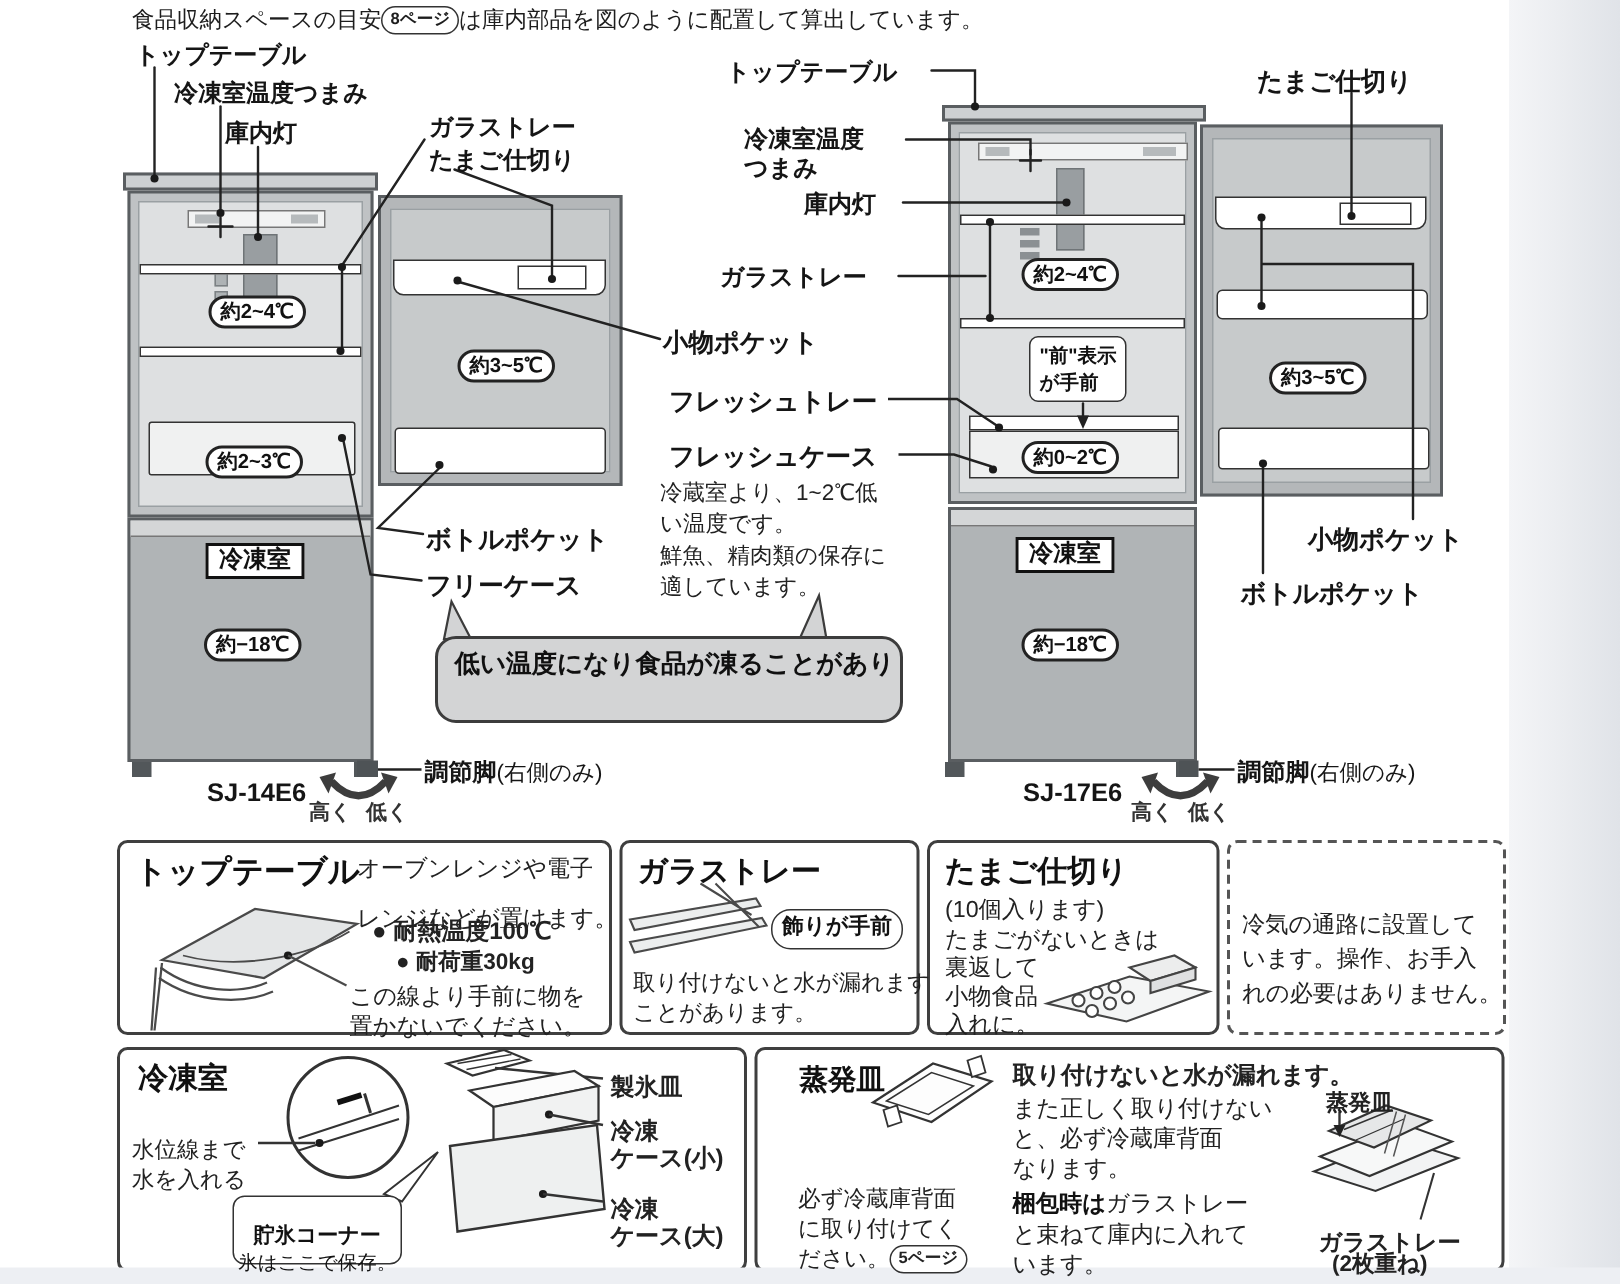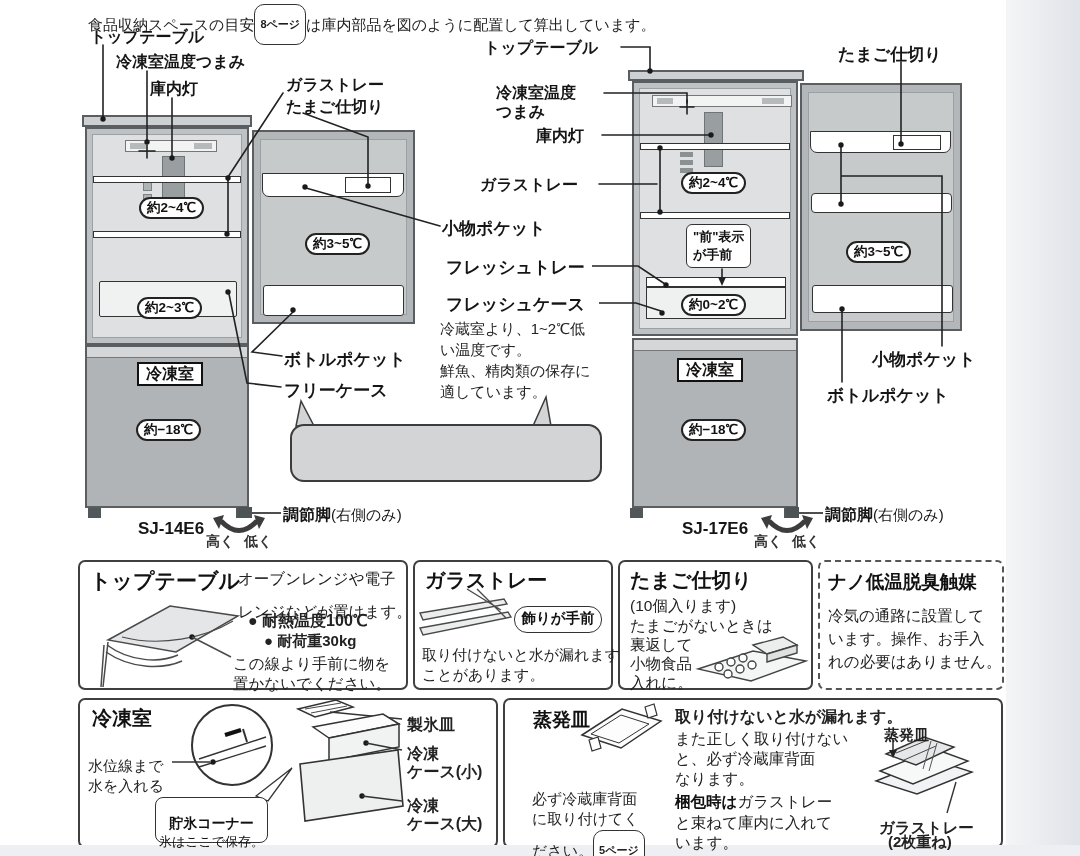--- a/index.html
+++ b/index.html
@@ -8,21 +8,21 @@
   .part{position:absolute}
   .lbl{position:absolute;z-index:5;font-weight:700;font-size:16px;white-space:nowrap;color:#151515}
   .s17{font-size:17px}
   .txt{position:absolute;z-index:5;white-space:nowrap;color:#222;font-size:15px}
   .oval{position:absolute;z-index:5;background:#fff;border:2px solid #222;border-radius:12px;font-weight:700;font-size:13.5px;line-height:16px;padding:1px 6px;white-space:nowrap}
   .sign{position:absolute;z-index:5;background:#fff;border:2px solid #111;font-weight:700;font-size:16px;line-height:20px;padding:0 7px;white-space:nowrap}
   .box{position:absolute;border:2px solid #3f3f3f;border-radius:7px;background:#fff}
   .box .bt{position:absolute;z-index:5;font-size:15.5px;white-space:nowrap;color:#222}
   .bb{font-weight:700;color:#111}
   .btitle{position:absolute;z-index:5;font-weight:700;font-size:20px;white-space:nowrap;color:#111}
-  .pbadge{display:inline-block;border:1.5px solid #333;border-radius:10px;padding:12px 5px;font-size:11px;font-weight:700;line-height:15px;vertical-align:2px;background:#fff}
+  .pbadge{display:inline-block;border:1.5px solid #333;border-radius:10px;padding:1px 5px;font-size:11px;font-weight:700;line-height:15px;vertical-align:2px;background:#fff}
   .callout{position:absolute;z-index:5;background:#d3d4d5;border:2px solid #3c3c3c;border-radius:14px;padding:5px 11px;font-weight:700;font-size:17px;line-height:23px;white-space:nowrap;color:#101010}
   .fnote{position:absolute;z-index:5;background:#fff;border:1.5px solid #333;border-radius:6px;font-size:13px;font-weight:600;line-height:18px;padding:3px 6px;white-space:nowrap}
   .bubble{position:absolute;z-index:5;background:#fff;border:1.6px solid #333;border-radius:13px;font-size:14.5px;font-weight:600;line-height:23px;text-align:center;white-space:nowrap}
   svg.ov{position:absolute;left:0;top:0;z-index:2;pointer-events:none}
 </style>
 </head>
 <body>
 
 <div class="part" style="left:1006px;top:0;width:74px;height:856px;background:linear-gradient(90deg,#f4f5f7,#e0e3e8);z-index:1"></div>
 <div class="part" style="left:0;top:845px;width:1080px;height:11px;background:#edeff3;z-index:1"></div>
@@ -92,21 +92,21 @@
 
 <div class="part" style="left:800px;top:83px;width:162px;height:248px;background:#b4b7b9;border:2px solid #5a5e61"></div>
 <div class="part" style="left:808px;top:92px;width:146px;height:230px;background:#c7cacb;border:1px solid #9aa0a3"></div>
 <div class="part" style="left:810px;top:131px;width:141px;height:22px;background:#fff;border:1.5px solid #333;border-radius:0 0 7px 7px"></div>
 <div class="part" style="left:893px;top:135px;width:48px;height:15px;background:#fff;border:1.5px solid #333"></div>
 <div class="part" style="left:811px;top:193px;width:141px;height:20px;background:#fff;border:1.5px solid #333;border-radius:4px"></div>
 <div class="oval" style="left:846px;top:241px">約3~5℃</div>
 <div class="part" style="left:812px;top:285px;width:141px;height:28px;background:#fff;border:1.5px solid #333;border-radius:3px"></div>
 
 <div class="callout" style="left:290px;top:424px;width:312px;height:58px">
-  <br>
+  <span>低い温度になり食品が凍ることがあり</span><br>
 </div>
 
 <svg class="ov" width="1080" height="856" viewBox="0 0 1080 856">
   <g stroke="#222" stroke-width="1.6" fill="none" stroke-linecap="round">
     <path d="M103,45 V118"></path>
       <circle cx="103" cy="119" r="2.7" fill="#1a1a1a" stroke="none"></circle>
     <path d="M147,71 V141"></path>
       <circle cx="147" cy="142" r="2.7" fill="#1a1a1a" stroke="none"></circle>
     <path d="M139,151 H155 M147,145 V158"></path>
     <path d="M172,98 V157"></path>
@@ -288,21 +288,20 @@
 <div class="box" style="left:618px;top:560px;width:195px;height:130px">
   <div class="btitle" style="left:10px;top:5px">たまご仕切り</div>
   <div class="bt" style="left:10px;top:34px">(10個入ります)</div>
   <div class="bt" style="left:10px;top:54px">たまごがないときは</div>
   <div class="bt" style="left:10px;top:73px">裏返して</div>
   <div class="bt" style="left:10px;top:92px">小物食品</div>
   <div class="bt" style="left:10px;top:111px">入れに。</div>
 </div>
 
 <div class="box" style="left:818px;top:560px;width:186px;height:130px;border-style:dashed;border-color:#555">
-  <div class="btitle" style="left:8px;top:7px;font-size:18.5px">ナノ低温脱臭触媒</div>
   <div class="bt" style="left:8px;top:44px">冷気の通路に設置して</div>
   <div class="bt" style="left:8px;top:67px">います。操作、お手入</div>
   <div class="bt" style="left:8px;top:90px">れの必要はありません。</div>
 </div>
 
 <div class="box" style="left:78px;top:698px;width:420px;height:150px">
   <div class="btitle" style="left:12px;top:5px">冷凍室</div>
   <div class="bt" style="left:8px;top:57px;font-size:15px">水位線まで</div>
   <div class="bt" style="left:8px;top:77px;font-size:15px">水を入れる</div>
   <div style="position:absolute;z-index:5;left:75px;top:97px;width:113px;height:46px;background:#fff;border:1.5px solid #333;border-radius:8px;text-align:center">

